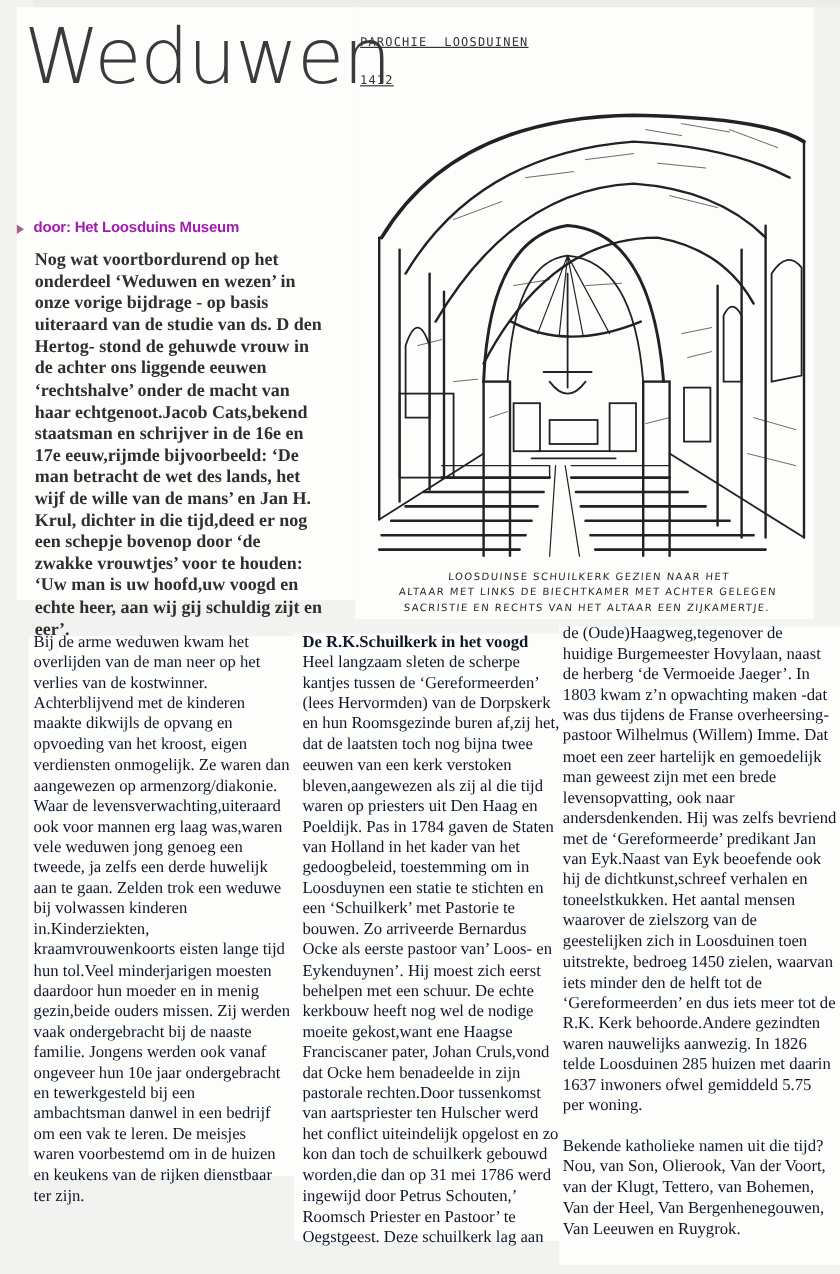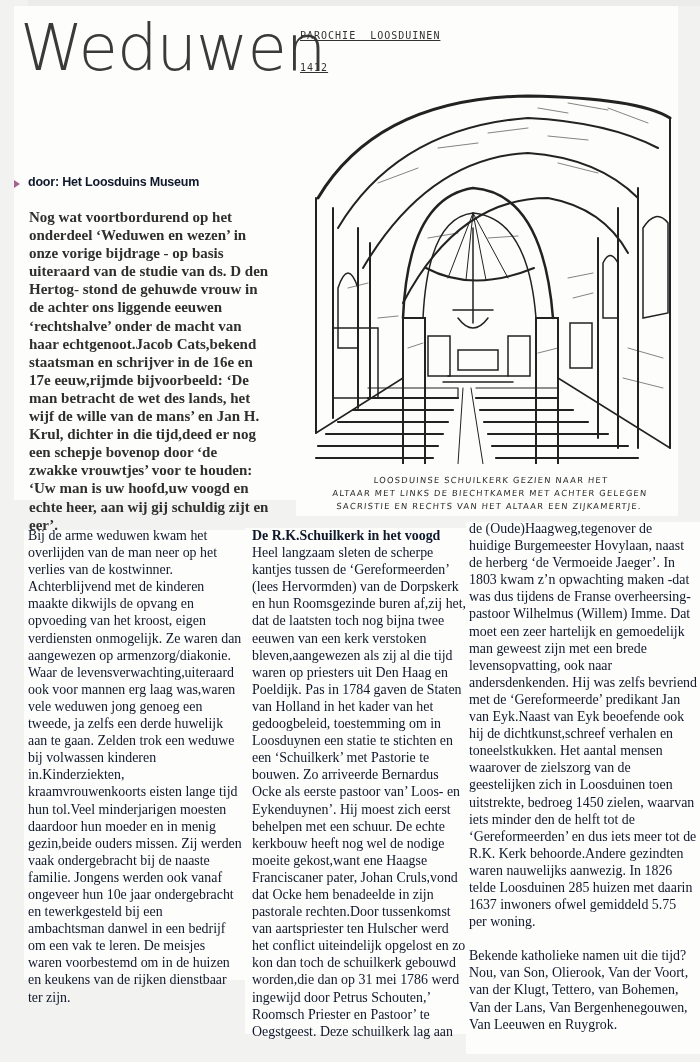--- a/index.html
+++ b/index.html
@@ -19,23 +19,23 @@
 
   .title {
     position: absolute; left: 20px; top: 14px; margin: 0;
     font-family: "DejaVu Sans", "Liberation Sans", sans-serif;
     font-weight: 200; font-size: 64px; line-height: 68px; letter-spacing: -1px;
     color: #3a3a3a;
   }
   .title span { display: block; }
 
   .byline {
-    position: absolute; left: 14px; top: 175px;
+    position: absolute; left: 14px; top: 182px;
     font-family: "Liberation Sans", "DejaVu Sans", sans-serif;
-    font-size: 12.5px; color: #0f172a; font-weight: bold; letter-spacing: -0.2px;
+    font-size: 12.5px; color: #a21caf; font-weight: bold; letter-spacing: -0.2px;
     display: flex; align-items: center;
   }
   .byline .tri {
     width: 0; height: 0; border-top: 4px solid transparent; border-bottom: 4px solid transparent;
     border-left: 6px solid #8a3e73; margin-right: 8px; margin-top: 4px; opacity: 0.8;
   }
 
   .intro {
     position: absolute; left: 29px; top: 208px; width: 240px;
     font-weight: bold; font-size: 15px; line-height: 18.1px; color: #2f2f2f;
@@ -161,14 +161,14 @@
   <p>Bij de arme weduwen kwam het overlijden van de man neer op het verlies van de kostwinner. Achterblijvend met de kinderen maakte dikwijls de opvang en opvoeding van het kroost, eigen verdiensten onmogelijk. Ze waren dan aangewezen op armenzorg/diakonie. Waar de levensverwachting,uiteraard ook voor mannen erg laag was,waren vele weduwen jong genoeg een tweede, ja zelfs een derde huwelijk aan te gaan. Zelden trok een weduwe bij volwassen kinderen in.Kinderziekten, kraamvrouwenkoorts eisten lange tijd hun tol.Veel minderjarigen moesten daardoor hun moeder en in menig gezin,beide ouders missen. Zij werden vaak ondergebracht bij de naaste familie. Jongens werden ook vanaf ongeveer hun 10e jaar ondergebracht en tewerkgesteld bij een ambachtsman danwel in een bedrijf om een vak te leren. De meisjes waren voorbestemd om in de huizen en keukens van de rijken dienstbaar ter zijn.</p>
 </div>
 
 <div class="col" id="col2">
   <span class="subhead">De R.K.Schuilkerk in het voogd</span>
   <p>Heel langzaam sleten de scherpe kantjes tussen de ‘Gereformeerden’ (lees Hervormden) van de Dorpskerk en hun Roomsgezinde buren af,zij het, dat de laatsten toch nog bijna twee eeuwen van een kerk verstoken bleven,aangewezen als zij al die tijd waren op priesters uit Den Haag en Poeldijk. Pas in 1784 gaven de Staten van Holland in het kader van het gedoogbeleid, toestemming om in Loosduynen een statie te stichten en een ‘Schuilkerk’ met Pastorie te bouwen. Zo arriveerde Bernardus Ocke als eerste pastoor van’ Loos- en Eykenduynen’. Hij moest zich eerst behelpen met een schuur. De echte kerkbouw heeft nog wel de nodige moeite gekost,want ene Haagse Franciscaner pater, Johan Cruls,vond dat Ocke hem benadeelde in zijn pastorale rechten.Door tussenkomst van aartspriester ten Hulscher werd het conflict uiteindelijk opgelost en zo kon dan toch de schuilkerk gebouwd worden,die dan op 31 mei 1786 werd ingewijd door Petrus Schouten,’ Roomsch Priester en Pastoor’ te Oegstgeest. Deze schuilkerk lag aan</p>
 </div>
 
 <div class="col" id="col3">
   <p>de (Oude)Haagweg,tegenover de huidige Burgemeester Hovylaan, naast de herberg ‘de Vermoeide Jaeger’. In 1803 kwam z’n opwachting maken -dat was dus tijdens de Franse overheersing- pastoor Wilhelmus (Willem) Imme. Dat moet een zeer hartelijk en gemoedelijk man geweest zijn met een brede levensopvatting, ook naar andersdenkenden. Hij was zelfs bevriend met de ‘Gereformeerde’ predikant Jan van Eyk.Naast van Eyk beoefende ook hij de dichtkunst,schreef verhalen en toneelstkukken. Het aantal mensen waarover de zielszorg van de geestelijken zich in Loosduinen toen uitstrekte, bedroeg 1450 zielen, waarvan iets minder den de helft tot de ‘Gereformeerden’ en dus iets meer tot de R.K. Kerk behoorde.Andere gezindten waren nauwelijks aanwezig. In 1826 telde Loosduinen 285 huizen met daarin 1637 inwoners ofwel gemiddeld 5.75 per woning.</p>
-  <p>Bekende katholieke namen uit die tijd? Nou, van Son, Olierook, Van der Voort, van der Klugt, Tettero, van Bohemen, Van der Lans, Van Bergenhenegouwen, Van Leeuwen en Ruygrok.</p>
+  <p>Bekende katholieke namen uit die tijd? Nou, van Son, Olierook, Van der Voort, van der Klugt, Tettero, van Bohemen, Van der Heel, Van Bergenhenegouwen, Van Leeuwen en Ruygrok.</p>
 </div>
 
 </body></html>

